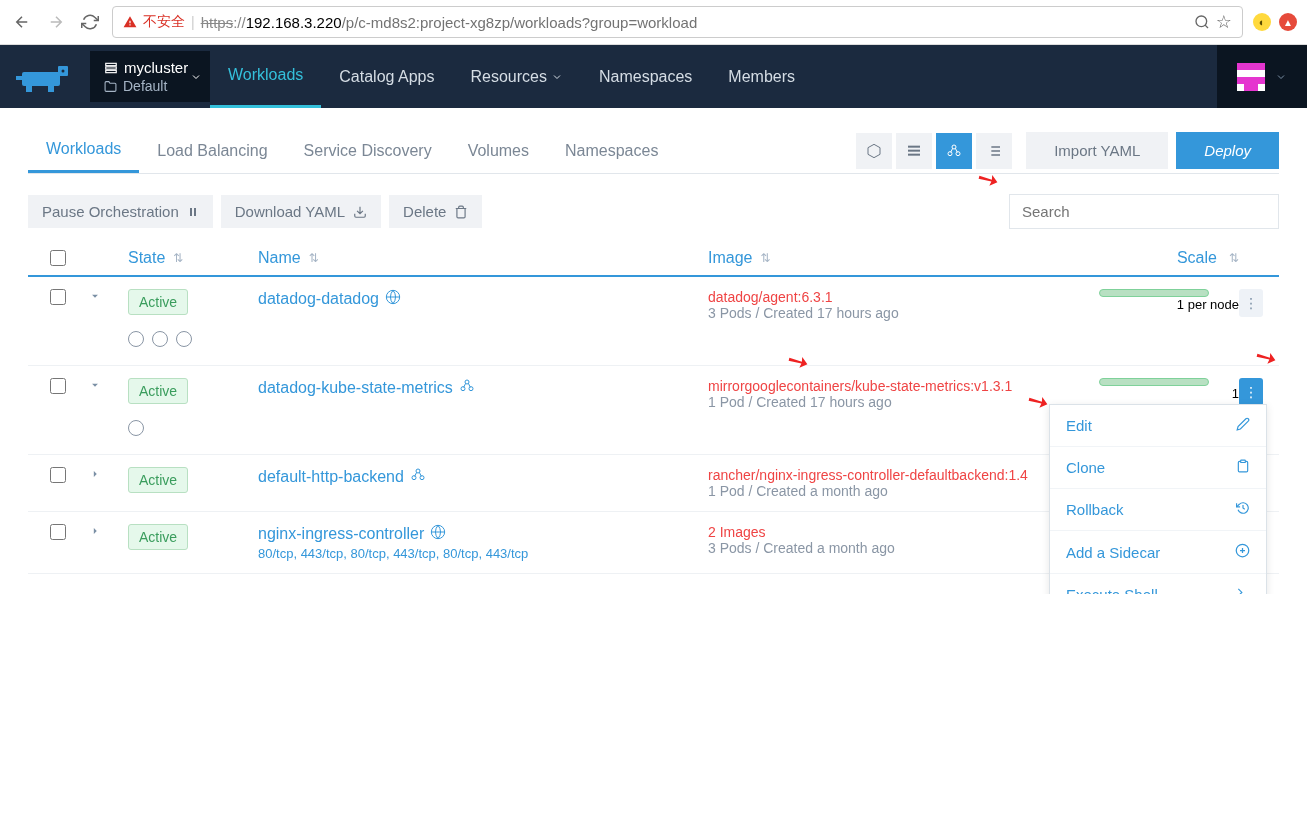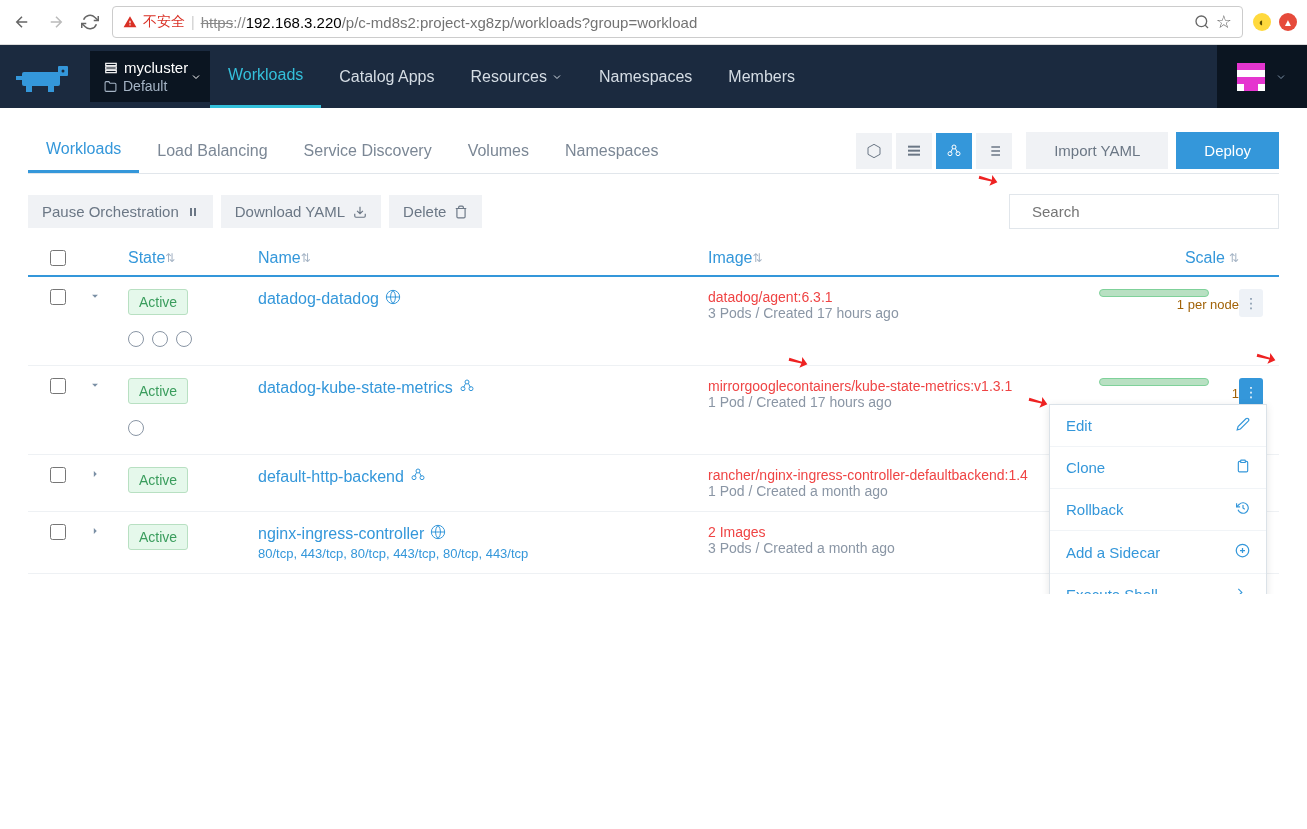--- a/index.html
+++ b/index.html
@@ -28,47 +28,47 @@
 
 .content { padding: 20px 28px; }
 .subtabs { display: flex; align-items: center; border-bottom: 1px solid #e1e6eb; margin-bottom: 20px; }
 .subtab { padding: 12px 18px; color: #7b8795; font-size: 16px; cursor: pointer; }
 .subtab.active { color: #3497da; border-bottom: 3px solid #3497da; }
 .subtab-spacer { flex: 1; }
 .view-opts { display: flex; gap: 4px; margin-right: 14px; }
 .view-btn { width: 36px; height: 36px; background: #f0f2f5; display: flex; align-items: center; justify-content: center; cursor: pointer; color: #6b7785; }
 .view-btn.active { background: #3497da; color: #fff; }
 .btn { padding: 10px 28px; background: #f0f2f5; color: #6b7785; font-size: 15px; cursor: pointer; border: none; }
-.btn-primary { background: #3497da; color: #fff; }
+.btn-primary { background: #3497da; color: #fff; font-style: italic; }
 
 .action-bar { display: flex; align-items: center; gap: 8px; margin-bottom: 12px; }
 .action-btn { padding: 8px 14px; background: #f0f2f5; color: #6b7785; border: none; font-size: 15px; cursor: pointer; display: flex; align-items: center; gap: 8px; }
-.search-box { margin-left: auto; border: 1px solid #e1e6eb; padding: 8px 22px; width: 270px; }
+.search-box { margin-left: auto; border: 1px solid #e1e6eb; padding: 8px 12px; width: 270px; }
 .search-box input { border: none; outline: none; width: 100%; font-size: 15px; }
 
 .table { width: 100%; }
 .thead { display: flex; align-items: center; border-bottom: 2px solid #3497da; padding: 8px 0; }
-.th { color: #3497da; font-size: 16px; display: flex; align-items: center; gap: 0; cursor: pointer; }
+.th { color: #3497da; font-size: 16px; display: flex; align-items: center; gap: 8px; cursor: pointer; }
 .col-check { width: 60px; display:flex; justify-content: center; }
 .col-expand { width: 40px; }
 .col-state { width: 130px; }
 .col-name { width: 450px; }
 .col-image { flex: 1; }
 .col-scale { width: 140px; text-align: right; justify-content: flex-end; }
 .col-menu { width: 40px; }
 
 .trow { display: flex; align-items: flex-start; padding: 12px 0; border-bottom: 1px solid #eef1f4; position: relative; }
 .trow.frow { flex-wrap: wrap; }
 .badge { border: 1px solid #b8e0c2; background: #e5f8eb; color: #3a9d5d; padding: 4px 10px; border-radius: 3px; font-size: 14px; display: inline-block; }
 .wl-name { color: #3497da; font-size: 16px; display: flex; align-items: center; gap: 6px; }
 .wl-sub { color: #8a96a5; font-size: 13px; margin-top: 2px; }
 .img-line { color: #ef4444; font-size: 14px; }
 .img-sub { color: #8a96a5; font-size: 14px; }
 .scale-bar { height: 8px; background: #b8e0c2; border: 1px solid #7fd19a; border-radius: 4px; width: 110px; }
-.scale-txt { color: #a16207; font-size: 13px; }
+.scale-txt { color: #000000; font-size: 13px; }
 .kebab { width: 24px; height: 28px; display: flex; align-items: center; justify-content: center; cursor: pointer; border-radius: 3px; }
 .kebab.muted { background: #eef2f7; color: #7a8fa5; }
 .kebab.on { background: #3497da; color: #fff; }
 .pods-row { width: 100%; padding: 10px 0 6px 100px; display: flex; gap: 8px; }
 .pod-circle { width: 16px; height: 16px; border: 1.5px solid #8a96a5; border-radius: 50%; }
 .expand-ico { cursor: pointer; color: #7a8fa5; }
 
 .ctx-menu { position: absolute; right: 12px; top: 38px; width: 218px; background: #fff; border: 1px solid #dbe2e8; box-shadow: 0 2px 8px rgba(0,0,0,0.1); z-index: 100; }
 .ctx-item { padding: 12px 16px; display: flex; align-items: center; justify-content: space-between; color: #3497da; font-size: 15px; cursor: pointer; border-bottom: 1px solid #f1f4f7; }
 .ctx-item:last-child { border-bottom: none; }

